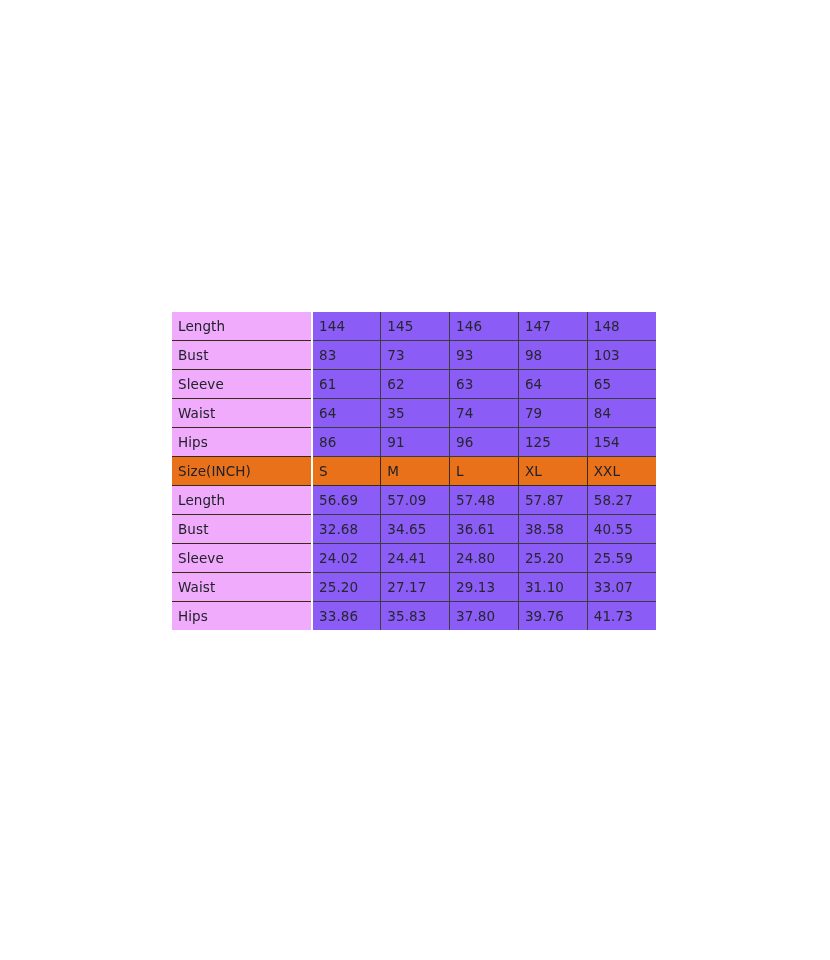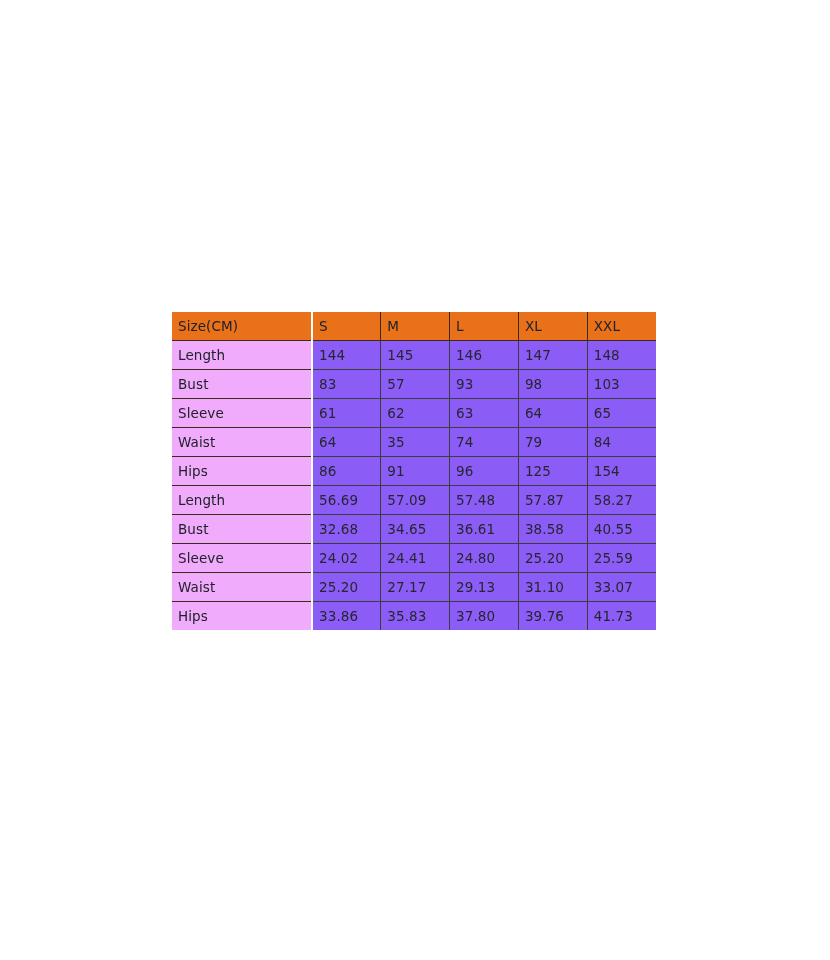--- a/index.html
+++ b/index.html
@@ -82,40 +82,32 @@
   <table class="size-chart">
     <colgroup>
       <col class="c-label">
       <col class="c-size">
         <col class="c-size">
         <col class="c-size">
         <col class="c-size">
         <col class="c-size">
     </colgroup>
     <tbody id="size-chart-body">
-        <tr class="sec-head">
-          <td class="lbl">Size(CM)</td>
-          <td class="val">S</td>
-          <td class="val">M</td>
-          <td class="val">L</td>
-          <td class="val">XL</td>
-          <td class="val">XXL</td>
-        </tr>
         <tr>
           <td class="lbl">Length</td>
           <td class="val">144</td>
           <td class="val">145</td>
           <td class="val">146</td>
           <td class="val">147</td>
           <td class="val">148</td>
         </tr>
         <tr>
           <td class="lbl">Bust</td>
           <td class="val">83</td>
-          <td class="val">57</td>
+          <td class="val">73</td>
           <td class="val">93</td>
           <td class="val">98</td>
           <td class="val">103</td>
         </tr>
         <tr>
           <td class="lbl">Sleeve</td>
           <td class="val">61</td>
           <td class="val">62</td>
           <td class="val">63</td>
           <td class="val">64</td>
@@ -129,20 +121,28 @@
           <td class="val">79</td>
           <td class="val">84</td>
         </tr>
         <tr>
           <td class="lbl">Hips</td>
           <td class="val">86</td>
           <td class="val">91</td>
           <td class="val">96</td>
           <td class="val">125</td>
           <td class="val">154</td>
+        </tr>
+        <tr class="sec-head">
+          <td class="lbl">Size(INCH)</td>
+          <td class="val">S</td>
+          <td class="val">M</td>
+          <td class="val">L</td>
+          <td class="val">XL</td>
+          <td class="val">XXL</td>
         </tr>
         <tr>
           <td class="lbl">Length</td>
           <td class="val">56.69</td>
           <td class="val">57.09</td>
           <td class="val">57.48</td>
           <td class="val">57.87</td>
           <td class="val">58.27</td>
         </tr>
         <tr>

